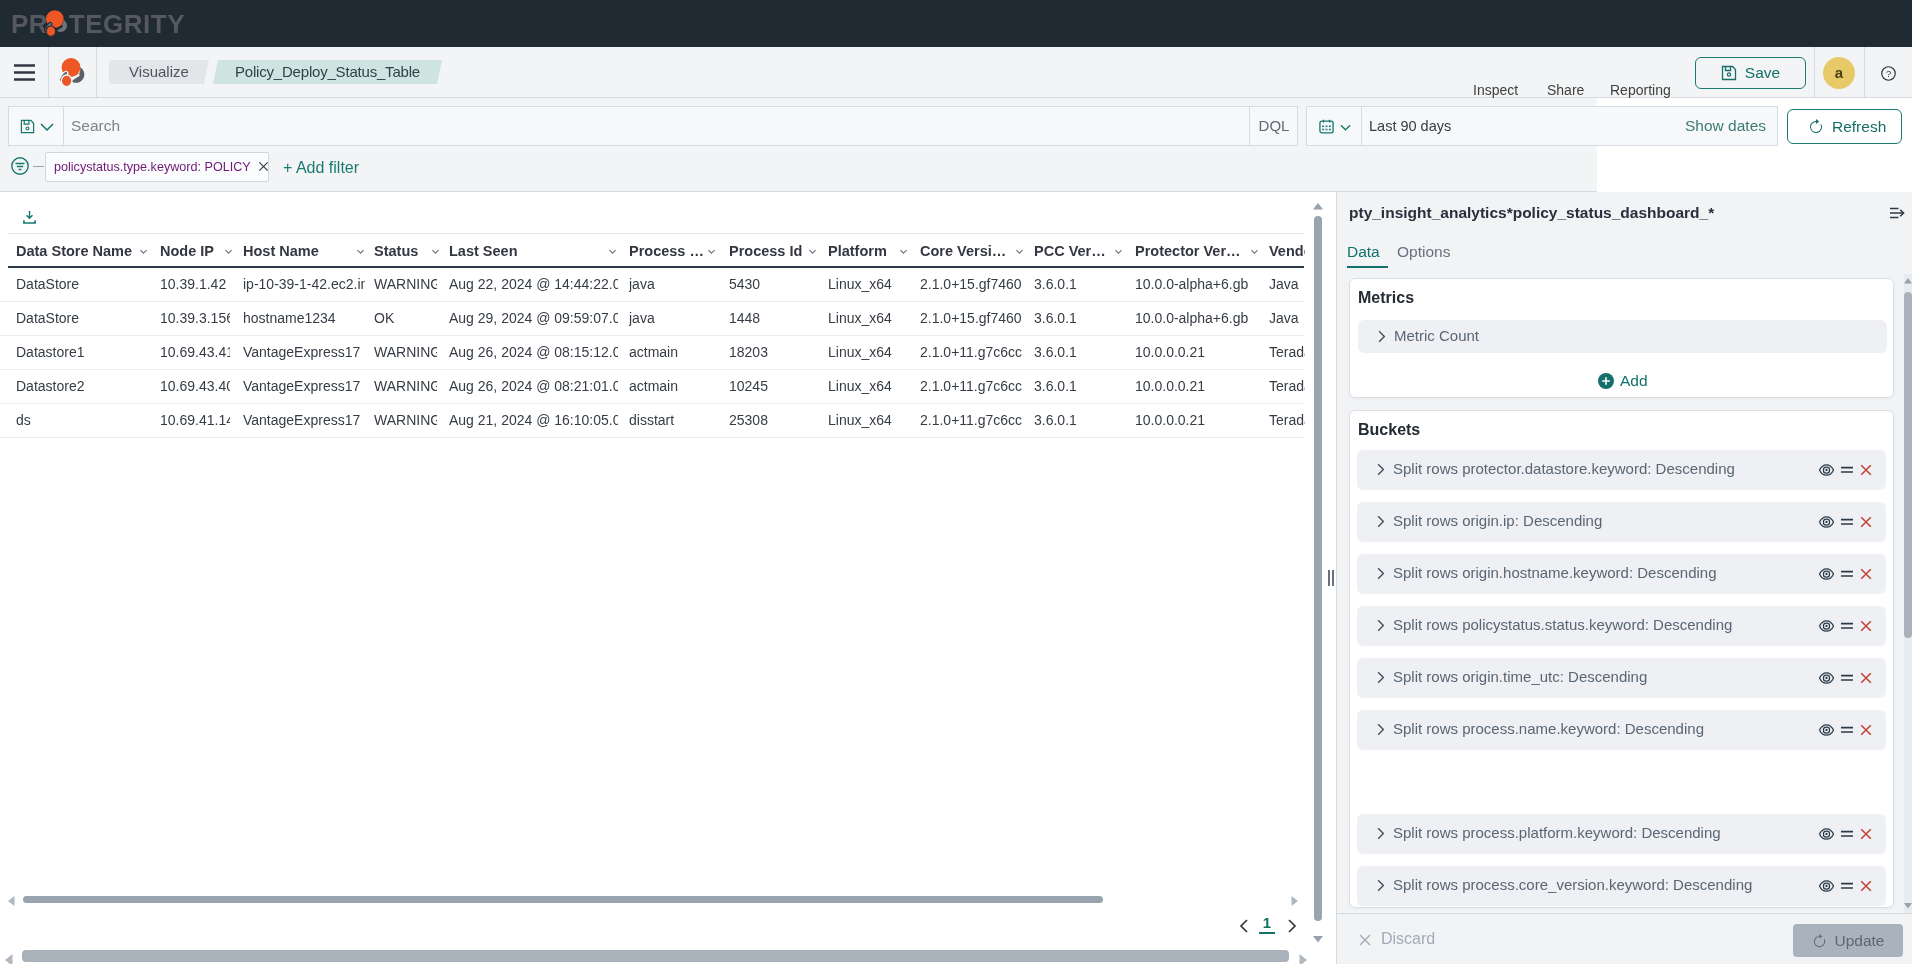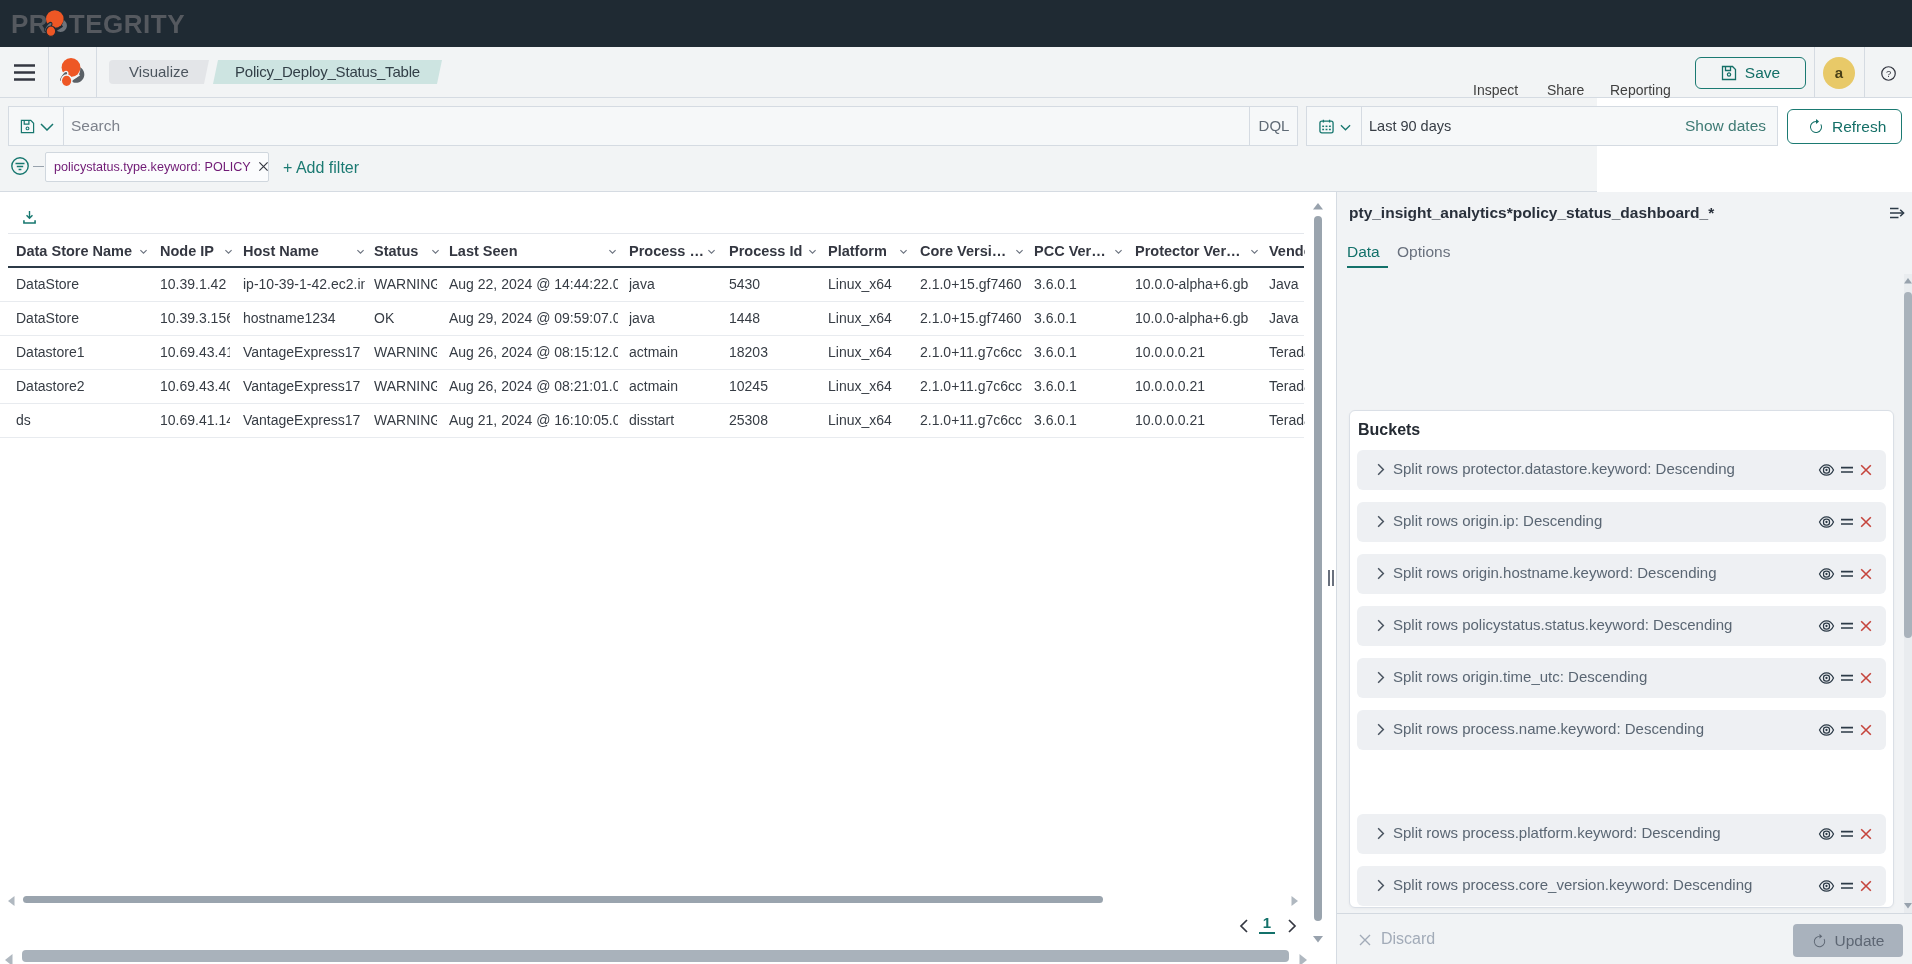--- a/index.html
+++ b/index.html
@@ -300,20 +300,33 @@
 <div id="rpanel">
   <div class="abs" style="left:12px;top:12px;font-weight:bold;font-size:15.5px;color:#29303b">pty_insight_analytics*policy_status_dashboard_*</div>
   <svg class="abs" style="left:552px;top:13px" width="16" height="16" viewBox="0 0 16 16" id="menuicon">
       <path d="M1 3.5h8.5M1 8h13M1 12.5h8.5" stroke="#2c3a47" stroke-width="1.5"></path>
       <path d="M11.2 4.8L14.6 8l-3.4 3.2" fill="none" stroke="#2c3a47" stroke-width="1.5"></path>
     </svg>
   <div class="abs" style="left:10px;top:51px;color:#13716a;font-size:15.5px">Data</div>
   <div class="abs" style="left:60px;top:51px;color:#69707d;font-size:15.5px">Options</div>
   <div class="abs" style="left:10px;top:74px;width:41px;height:2px;background:#13716a"></div>
 
+  <div class="card" style="top:86px;height:120px">
+    <div class="cardh">Metrics</div>
+    <div class="brow" style="position:absolute;left:8px;top:41px;width:529px;height:33px">
+      <svg class="bchev" style="top:9px" viewBox="0 0 16 16" width="15" height="15">
+          <path d="M5.5 2.5L11 8l-5.5 5.5" fill="none" stroke="#4a5460" stroke-width="1.6"></path>
+        </svg>
+      <span class="btxt" style="top:7px">Metric Count</span>
+    </div>
+    <div class="abs" style="left:248px;top:93px;color:#13716a;font-size:15.5px"><svg style="vertical-align:-3px;margin-right:6px" width="16" height="16" viewBox="0 0 16 16">
+          <circle cx="8" cy="8" r="8" fill="#13716a"></circle>
+          <path d="M8 4.2v7.6M4.2 8h7.6" stroke="#fff" stroke-width="1.6"></path>
+        </svg>Add</div>
+  </div>
 
   <div class="card" style="top:218px;height:498px">
     <div class="cardh">Buckets</div>
   </div>
   <div class="brow" style="top:310px">
       <svg class="bchev" viewBox="0 0 16 16" width="16" height="16">
         <path d="M5.5 2.5L11 8l-5.5 5.5" fill="none" stroke="#4a5460" stroke-width="1.6"></path>
       </svg>
       <span class="btxt">Split rows origin.ip: Descending</span>
       <span class="bicons">

